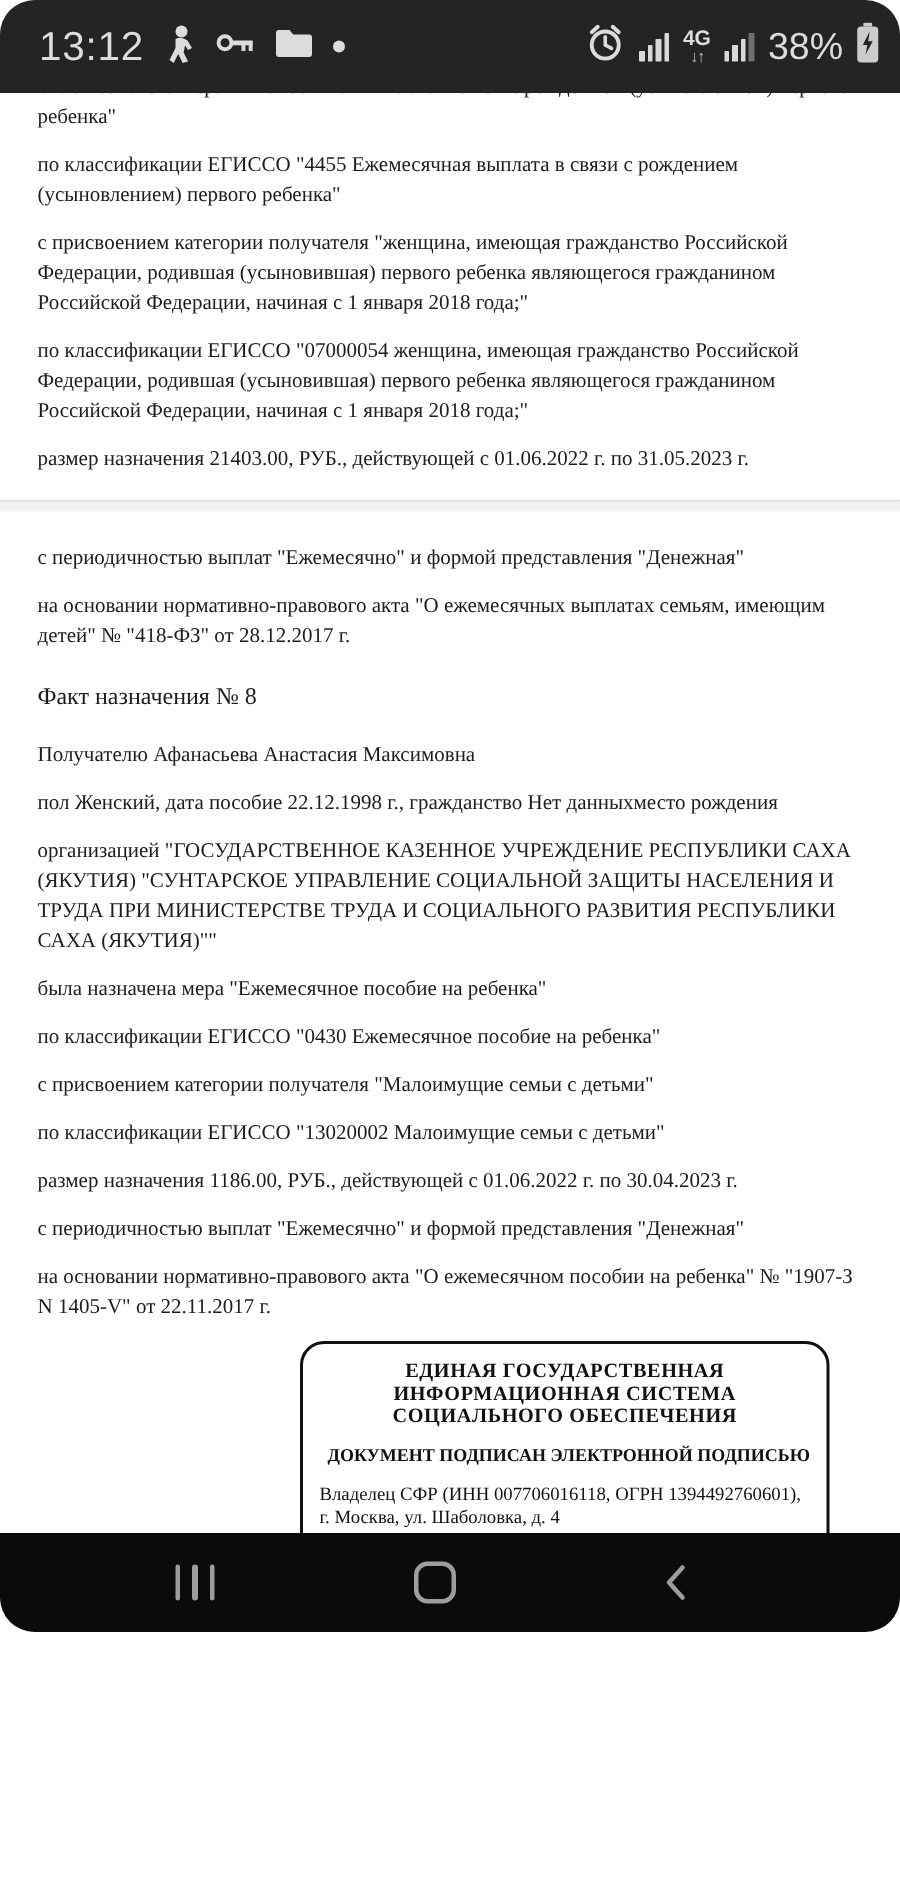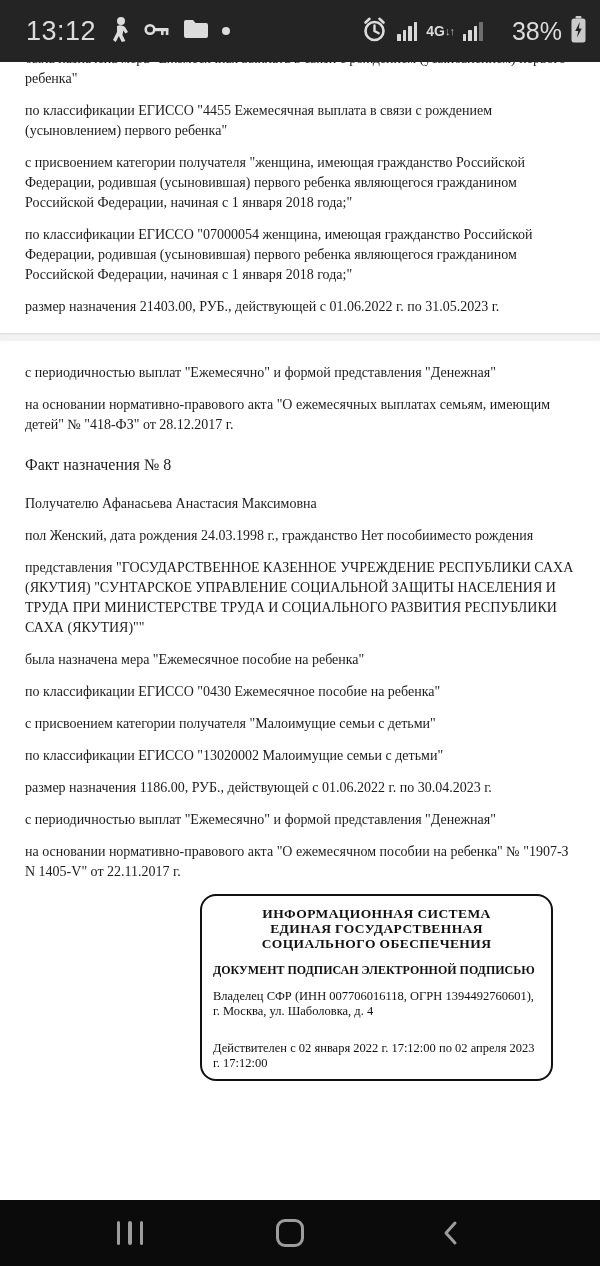--- a/index.html
+++ b/index.html
@@ -1,54 +1,54 @@
 <!DOCTYPE html>
 <html><head>
 <meta charset="utf-8">
 <style>
   * { margin:0; padding:0; box-sizing:border-box; }
   html,body { width:600px; }
   body { font-family:"Liberation Serif", serif; background:#fff; }
-  .screen { position:relative; width:600px; height:1266px; overflow:hidden;
-            display:flex; flex-direction:column; background:#fff; }
+  .screen { position:relative; width:600px; height:1088px; overflow:hidden;
+            display:flex; flex-direction:column; background:#fff;border-radius:23px; }
 
   
   .statusbar { flex:0 0 62px; background:#242424; color:#dcdcdc;
                display:flex; align-items:center; padding:0 14px 0 26px;
                font-family:"Liberation Sans", sans-serif; z-index:5; }
   .time { font-size:27px; letter-spacing:0.5px; }
   .sb-icons { display:flex; align-items:center; gap:13px; margin-left:15px; }
   .sb-icons .dot { width:8px; height:8px; border-radius:50%; background:#dcdcdc; display:inline-block; }
   .sb-right { margin-left:auto; display:flex; align-items:center; gap:9px; }
   .sig { display:flex; align-items:flex-end; gap:2px; height:20px; }
   .sig i { width:3.5px; background:#d8d8d8; display:block; border-radius:0.5px; }
   .sig i:nth-child(1){height:7px} .sig i:nth-child(2){height:11px}
   .sig i:nth-child(3){height:15px} .sig i:nth-child(4){height:19px}
   .sig2 i:nth-child(4){background:#6f6f6f}
-  .net { display:flex; flex-direction:row; align-items:center; line-height:1; }
+  .net { display:flex; flex-direction:column; align-items:center; line-height:1; }
   .net-label { font-size:14px; font-weight:bold; }
   .net-arrows { font-size:11px; letter-spacing:-1px; color:#bdbdbd; margin-top:1px; }
-  .pct { font-size:25px;margin-left:20px; }
+  .pct { font-size:25px; }
 
   
   .doc { flex:1 1 auto; overflow:hidden; background:#fff; padding:0 25px;
          color:#1c1c1c; font-size:14px; line-height:20px; }
   .para { margin-bottom:12px; }
   .b { font-weight:normal; }
   .clip-top { margin-top:-13px; }
   .header { font-size:16px; line-height:22px; margin-bottom:18px;margin-top:19px; }
   .pagebreak { height:8px; background:#f2f2f2; margin:16px -25px 22px;
                box-shadow: inset 0 2px 2px -1px rgba(0,0,0,0.10); }
 
   
   .stamp { width:353px; margin:2px 22px 0 auto; border:2px solid #111;
            border-radius:16px; padding:10px 11px 9px; color:#111; background:#fff; }
   .stamp-title { font-weight:bold; text-align:center; font-size:13.5px;
                  line-height:15px; letter-spacing:0.4px; }
-  .stamp-sub { font-weight:bold; text-align:left; font-size:12px;
+  .stamp-sub { font-weight:bold; text-align:right; font-size:12px;
                margin-top:9px; white-space:nowrap; }
   .stamp-fields { margin-top:9px; font-size:12.5px; line-height:14.5px; }
   .stamp-field:last-child { margin-top:23px; }
 
   
   .navbar { flex:0 0 66px; background:#0b0b0b; display:flex; align-items:center;
             padding:0 70px 0 50px; }
   .nav-btn { flex:1; display:flex; justify-content:center; align-items:center; height:100%; }
   .recents { display:flex; gap:8px; }
   .recents i { width:3.5px; height:24px; background:#9d9d9d; border-radius:2px; display:block; }
@@ -114,35 +114,35 @@
         <p class="para clip-top"><span class="b">была назначена мера </span><span>"Ежемесячная выплата в связи с рождением (усыновлением) первого ребенка"</span></p>
         <p class="para"><span class="b">по классификации ЕГИССО </span><span>"4455 Ежемесячная выплата в связи с рождением (усыновлением) первого ребенка"</span></p>
         <p class="para"><span class="b">с присвоением категории получателя </span><span>"женщина, имеющая гражданство Российской Федерации, родившая (усыновившая) первого ребенка являющегося гражданином Российской Федерации, начиная с 1 января 2018 года;"</span></p>
         <p class="para"><span class="b">по классификации ЕГИССО </span><span>"07000054 женщина, имеющая гражданство Российской Федерации, родившая (усыновившая) первого ребенка являющегося гражданином Российской Федерации, начиная с 1 января 2018 года;"</span></p>
         <p class="para"><span class="b">размер назначения </span><span>21403.00, РУБ., </span><span class="b">действующей с </span><span>01.06.2022 г. </span><span class="b">по </span><span>31.05.2023 г.</span></p>
         <div class="pagebreak"></div>
         <p class="para"><span class="b">с периодичностью выплат </span><span>"Ежемесячно" </span><span class="b">и формой представления </span><span>"Денежная"</span></p>
         <p class="para"><span class="b">на основании нормативно-правового акта </span><span>"О ежемесячных выплатах семьям, имеющим детей" № "418-ФЗ" </span><span class="b">от </span><span>28.12.2017 г.</span></p>
         <p class="para header">Факт назначения № 8</p>
         <p class="para"><span class="b">Получателю </span><span>Афанасьева Анастасия Максимовна</span></p>
-        <p class="para"><span class="b">пол </span><span>Женский, </span><span class="b">дата рождения </span><span>24.03.1998 г., </span><span class="b">гражданство </span><span>Нет пособии</span><span class="b">место рождения</span></p>
-        <p class="para"><span class="b">представления </span><span>"ГОСУДАРСТВЕННОЕ КАЗЕННОЕ УЧРЕЖДЕНИЕ РЕСПУБЛИКИ САХА (ЯКУТИЯ) "СУНТАРСКОЕ УПРАВЛЕНИЕ СОЦИАЛЬНОЙ ЗАЩИТЫ НАСЕЛЕНИЯ И ТРУДА ПРИ МИНИСТЕРСТВЕ ТРУДА И СОЦИАЛЬНОГО РАЗВИТИЯ РЕСПУБЛИКИ САХА (ЯКУТИЯ)""</span></p>
+        <p class="para"><span class="b">пол </span><span>Женский, </span><span class="b">дата пособие </span><span>22.12.1998 г., </span><span class="b">гражданство </span><span>Нет данных</span><span class="b">место рождения</span></p>
+        <p class="para"><span class="b">организацией </span><span>"ГОСУДАРСТВЕННОЕ КАЗЕННОЕ УЧРЕЖДЕНИЕ РЕСПУБЛИКИ САХА (ЯКУТИЯ) "СУНТАРСКОЕ УПРАВЛЕНИЕ СОЦИАЛЬНОЙ ЗАЩИТЫ НАСЕЛЕНИЯ И ТРУДА ПРИ МИНИСТЕРСТВЕ ТРУДА И СОЦИАЛЬНОГО РАЗВИТИЯ РЕСПУБЛИКИ САХА (ЯКУТИЯ)""</span></p>
         <p class="para"><span class="b">была назначена мера </span><span>"Ежемесячное пособие на ребенка"</span></p>
         <p class="para"><span class="b">по классификации ЕГИССО </span><span>"0430 Ежемесячное пособие на ребенка"</span></p>
         <p class="para"><span class="b">с присвоением категории получателя </span><span>"Малоимущие семьи с детьми"</span></p>
         <p class="para"><span class="b">по классификации ЕГИССО </span><span>"13020002 Малоимущие семьи с детьми"</span></p>
         <p class="para"><span class="b">размер назначения </span><span>1186.00, РУБ., </span><span class="b">действующей с </span><span>01.06.2022 г. </span><span class="b">по </span><span>30.04.2023 г.</span></p>
         <p class="para"><span class="b">с периодичностью выплат </span><span>"Ежемесячно" </span><span class="b">и формой представления </span><span>"Денежная"</span></p>
         <p class="para"><span class="b">на основании нормативно-правового акта </span><span>"О ежемесячном пособии на ребенка" № "1907-З N 1405-V" </span><span class="b">от </span><span>22.11.2017 г.</span></p>
       </div>
 
     <div class="stamp">
       <div class="stamp-title">
+        <div>ЕДИНАЯ ГОСУДАРСТВЕННАЯ</div>
         <div>ИНФОРМАЦИОННАЯ СИСТЕМА</div>
-        <div>ЕДИНАЯ ГОСУДАРСТВЕННАЯ</div>
         <div>СОЦИАЛЬНОГО ОБЕСПЕЧЕНИЯ</div>
       </div>
       <div class="stamp-sub">ДОКУМЕНТ ПОДПИСАН ЭЛЕКТРОННОЙ ПОДПИСЬЮ</div>
       <div class="stamp-fields">
         <div class="stamp-field"><span class="b">Владелец</span> <span>СФР (ИНН 007706016118, ОГРН 1394492760601), г. Москва, ул. Шаболовка, д. 4</span></div>
         <div class="stamp-field"><span class="b">Действителен</span> <span>с 02 января 2022 г. 17:12:00 по 02 апреля 2023 г. 17:12:00</span></div>
       </div>
     </div>
   </div>
 

